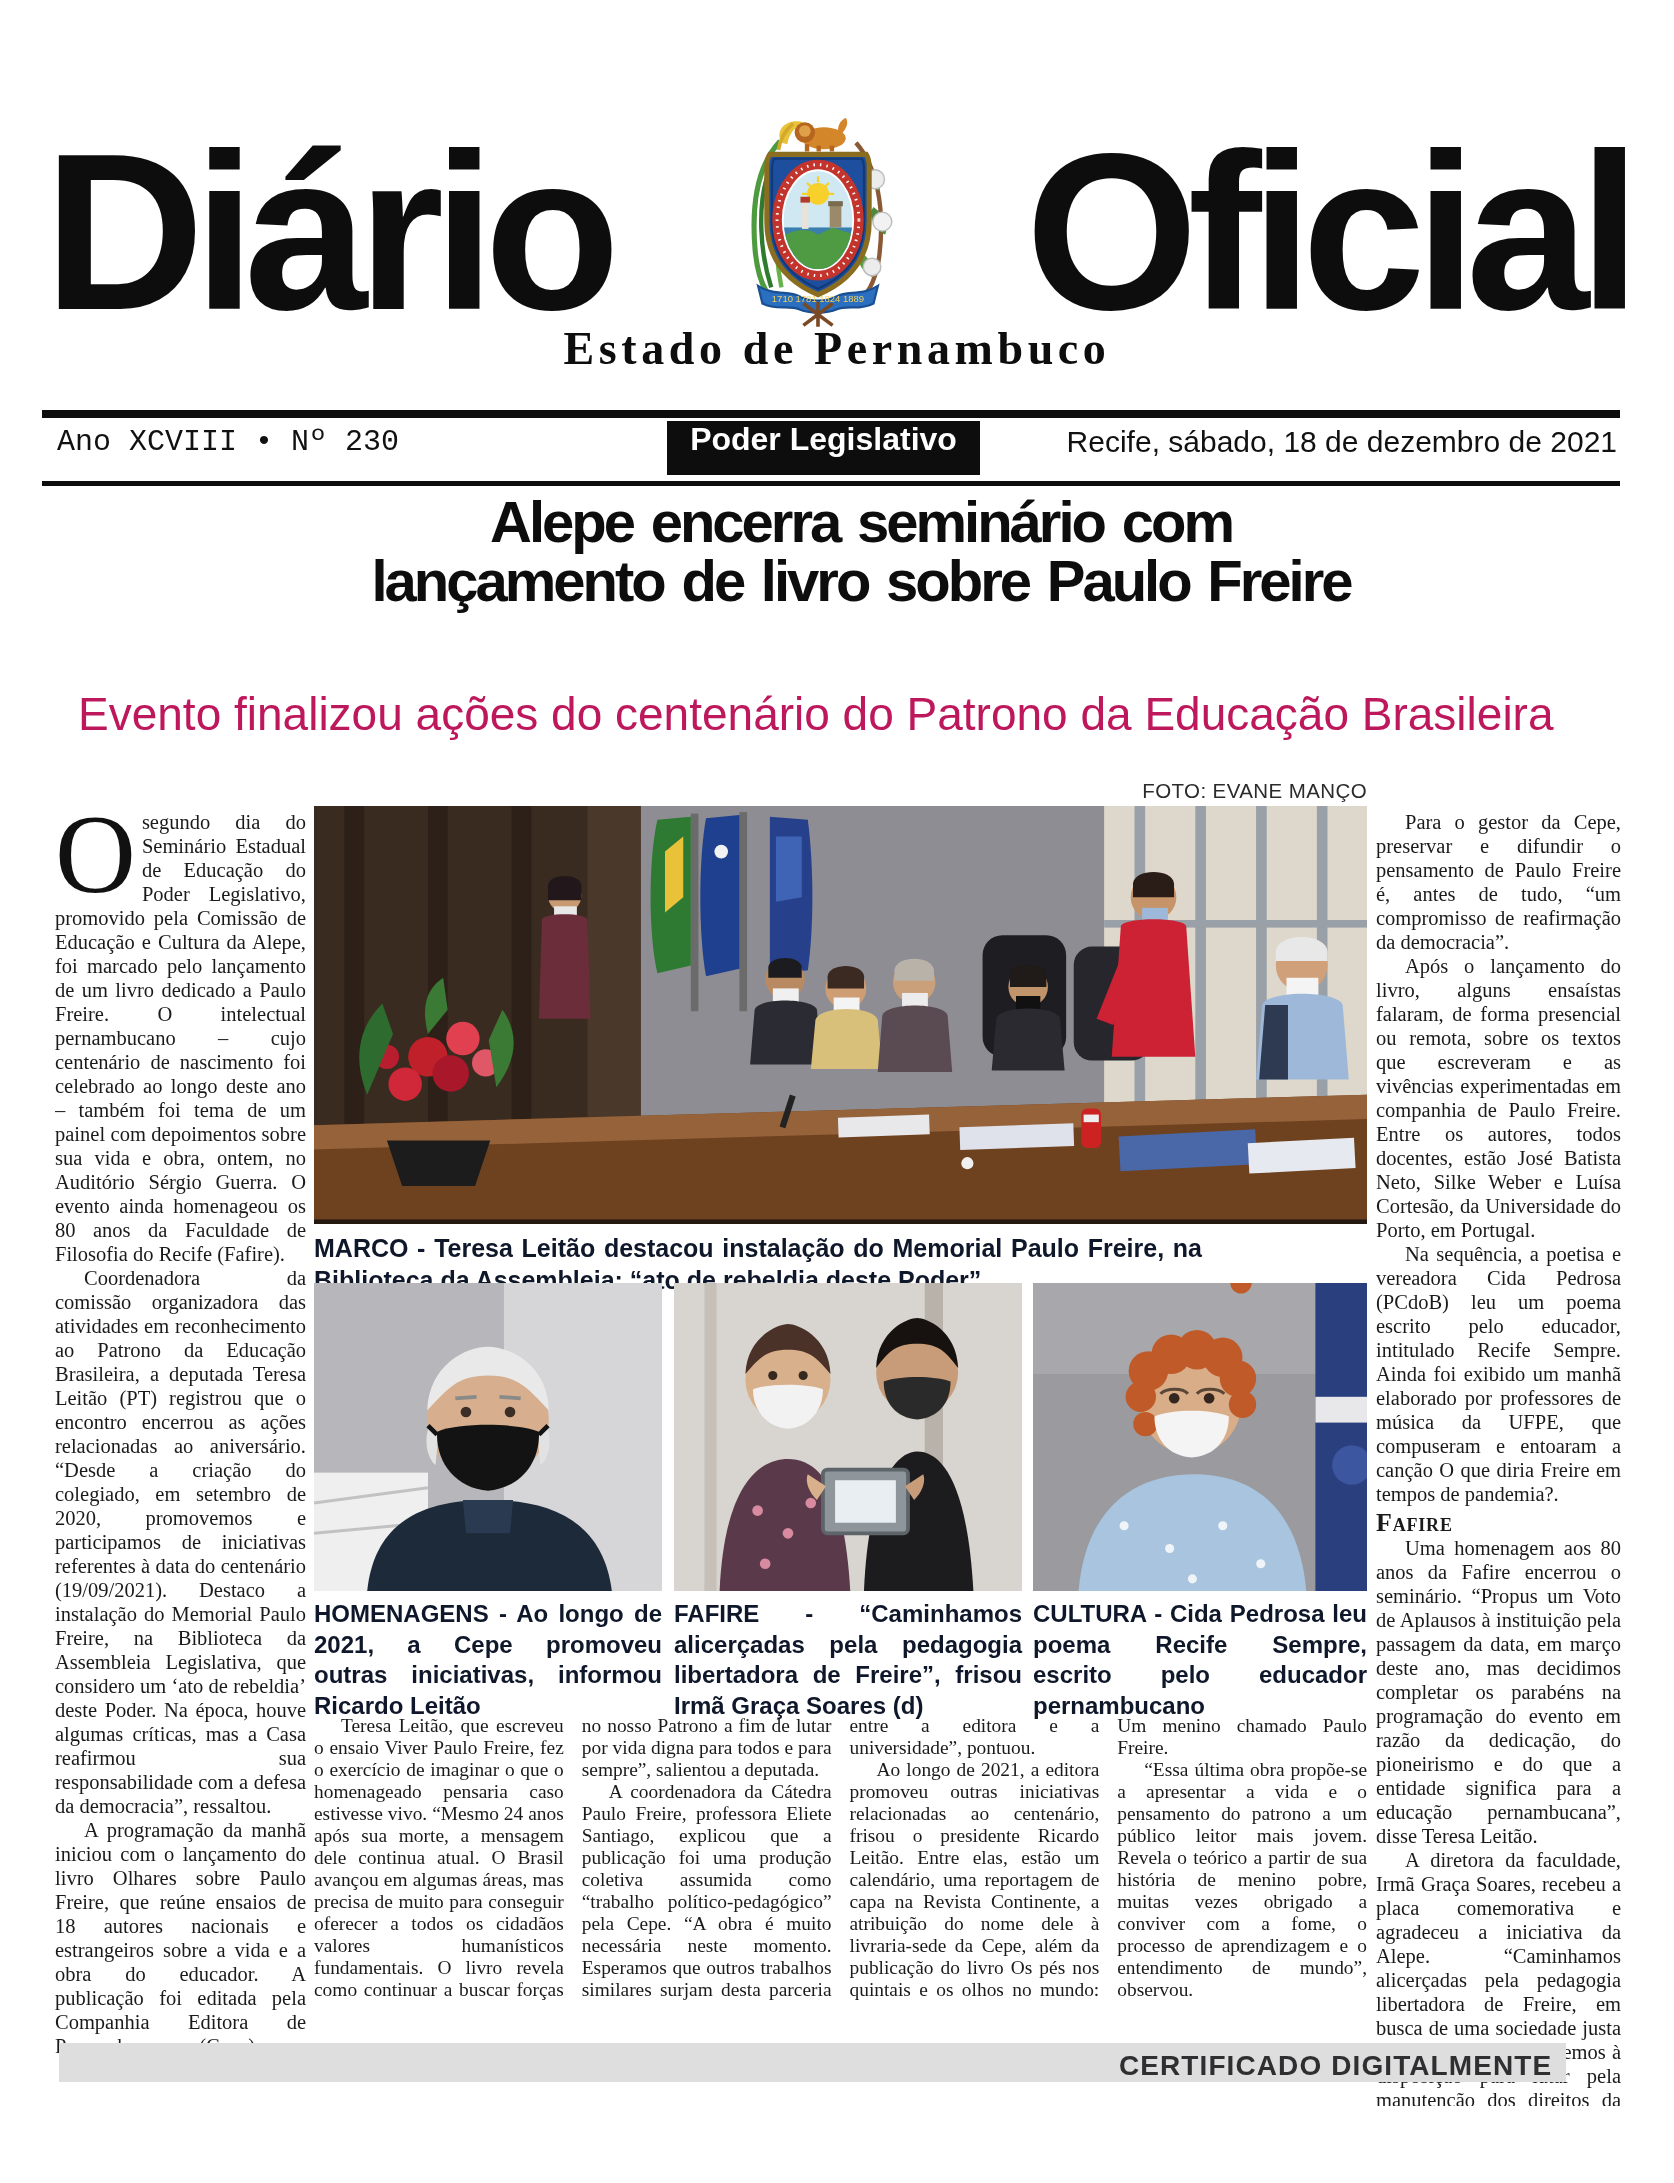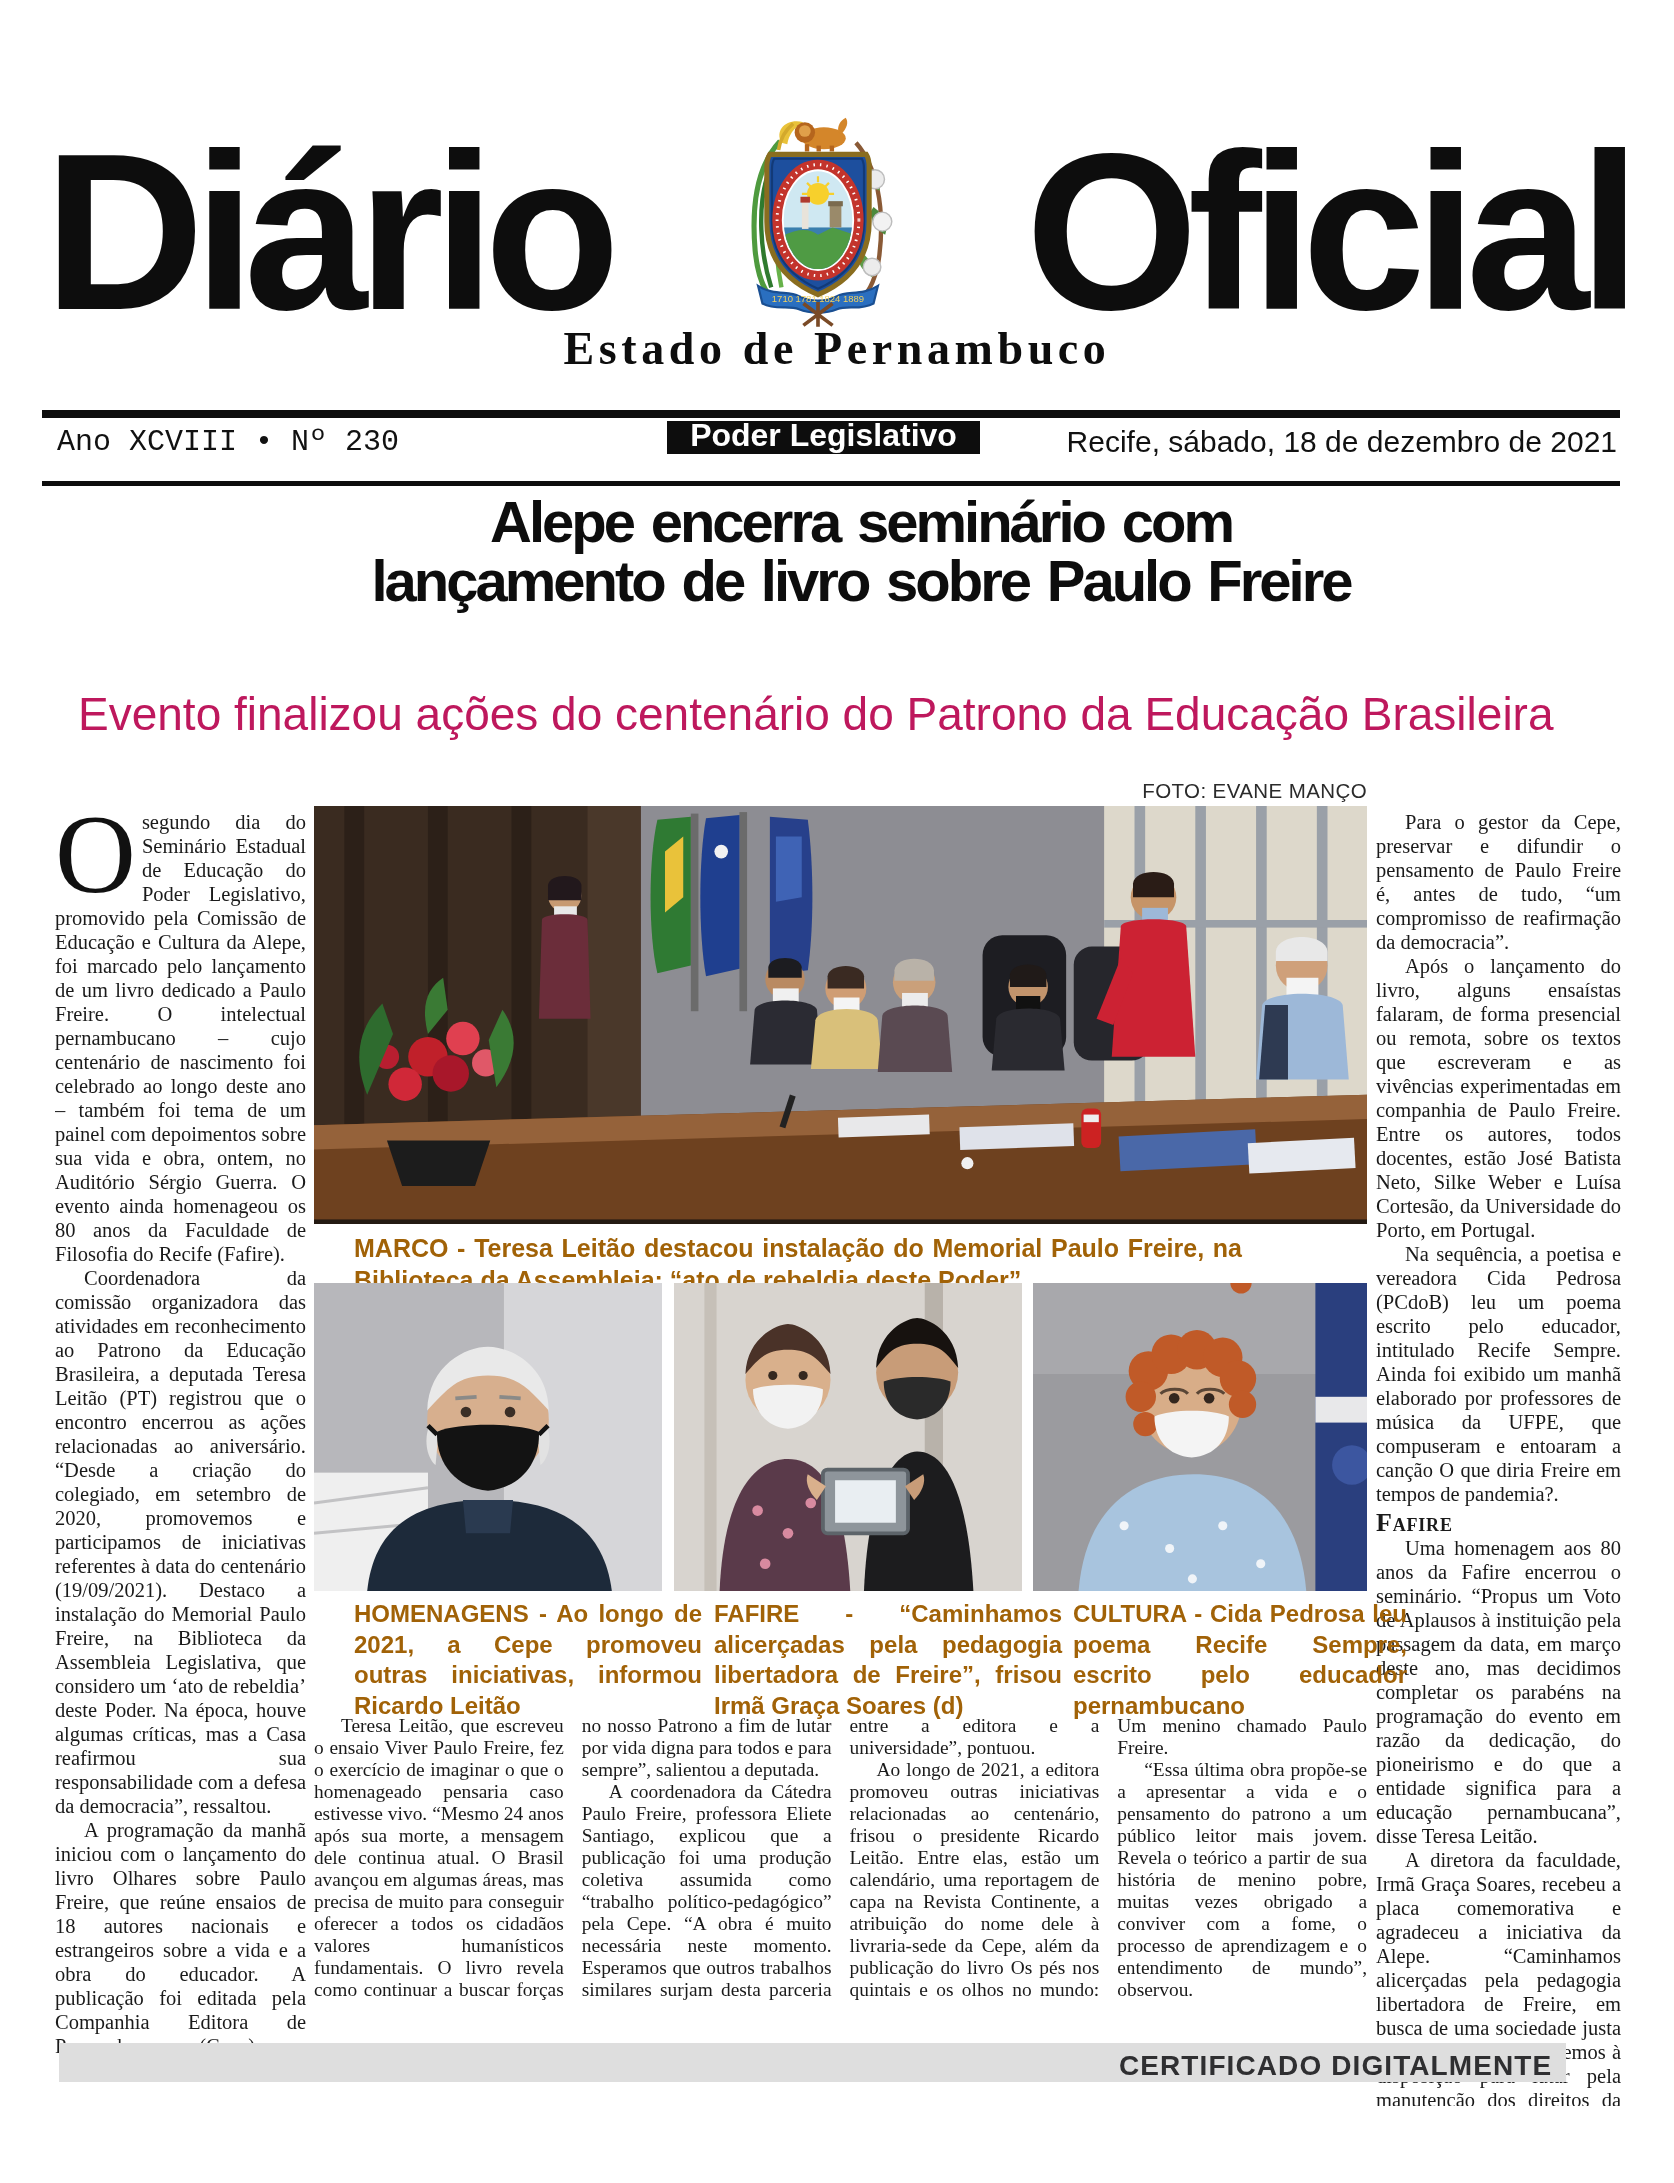--- a/index.html
+++ b/index.html
@@ -23,22 +23,22 @@
     font-size:46px;letter-spacing:4.6px;color:#0d0d0d;
   }
   
   .rule-a{position:absolute;left:42px;top:410px;width:1578px;height:8.4px;background:#0d0d0d;}
   .rule-b{position:absolute;left:42px;top:481px;width:1578px;height:4.6px;background:#0d0d0d;}
   .info-edition{
     position:absolute;left:57px;top:425px;
     font-family:Liberation Mono, monospace;font-size:30px;color:#111;
   }
   .info-section-box{
-    position:absolute;left:667px;top:421px;width:313px;height:33px;background:#0d0d0d;
-    display:flex;align-items:flex-end;justify-content:center;
+    position:absolute;left:667px;top:421px;width:313px;height:54px;background:#0d0d0d;
+    display:flex;align-items:flex-start;justify-content:center;
   }
   .info-section-box span{
     font-family:"Liberation Sans", sans-serif;font-weight:700;font-size:32px;color:#ffffff;
   }
   .info-date{
     position:absolute;right:57px;top:425px;text-align:right;
     font-family:"Liberation Sans", sans-serif;font-size:30px;color:#111;
   }
   
   .headline{
@@ -71,21 +71,21 @@
   }
   
   .photo{position:absolute;background:#777;}
   .photo svg{display:block;width:100%;height:100%;}
   .main-photo{left:314px;top:806px;width:1053px;height:418px;}
   .small-photo-1{left:314px;top:1283px;width:348px;height:308px;}
   .small-photo-2{left:674px;top:1283px;width:348px;height:308px;}
   .small-photo-3{left:1033px;top:1283px;width:334px;height:308px;}
   .caption{
     font-family:"Liberation Sans", sans-serif;font-weight:700;
-    font-size:24px;line-height:1.28;text-align:justify;color:#a16207;margin-left:40px;
+    font-size:24px;line-height:1.28;text-align:justify;color:#0f172a;
   }
   .main-caption{position:absolute;left:314px;top:1232px;width:888px;font-size:25px;}
   .cap-1{position:absolute;left:314px;top:1599px;width:348px;}
   .cap-2{position:absolute;left:674px;top:1599px;width:348px;}
   .cap-3{position:absolute;left:1033px;top:1599px;width:334px;}
   
   .bottom-section{
     position:absolute;left:314px;top:1715px;width:1053px;height:305px;
     column-count:4;column-gap:18px;column-fill:auto;
     font-size:19.4px;line-height:22px;text-align:justify;overflow:hidden;

